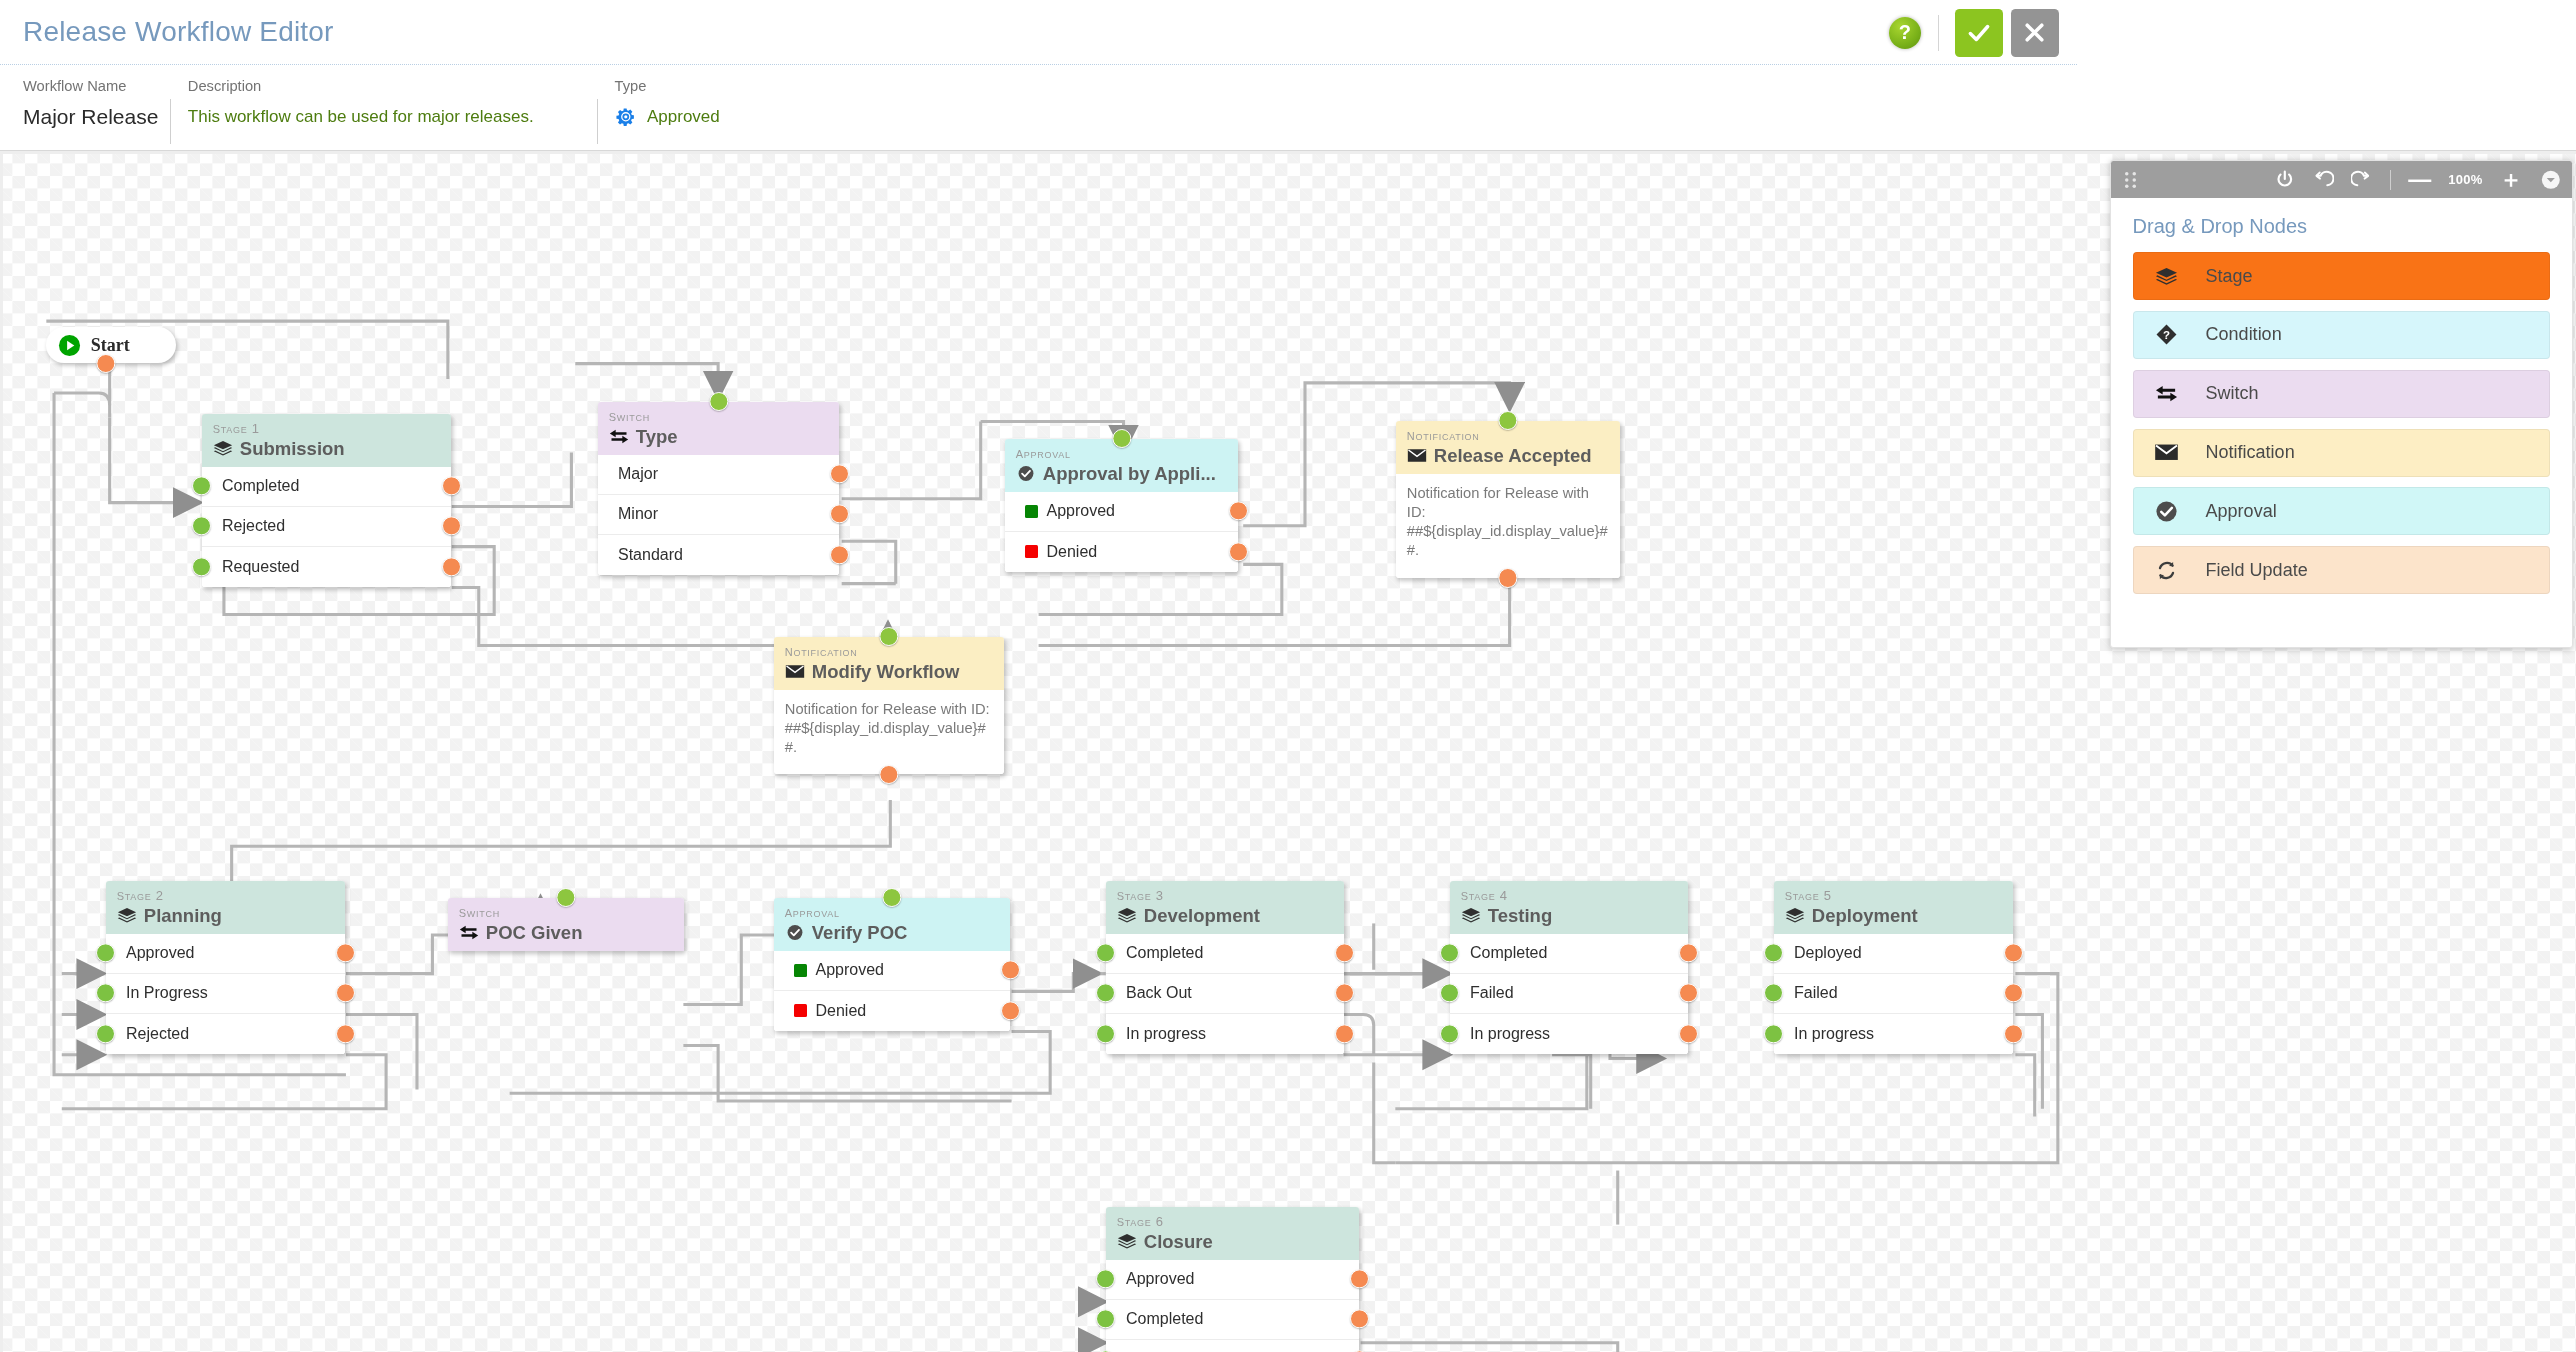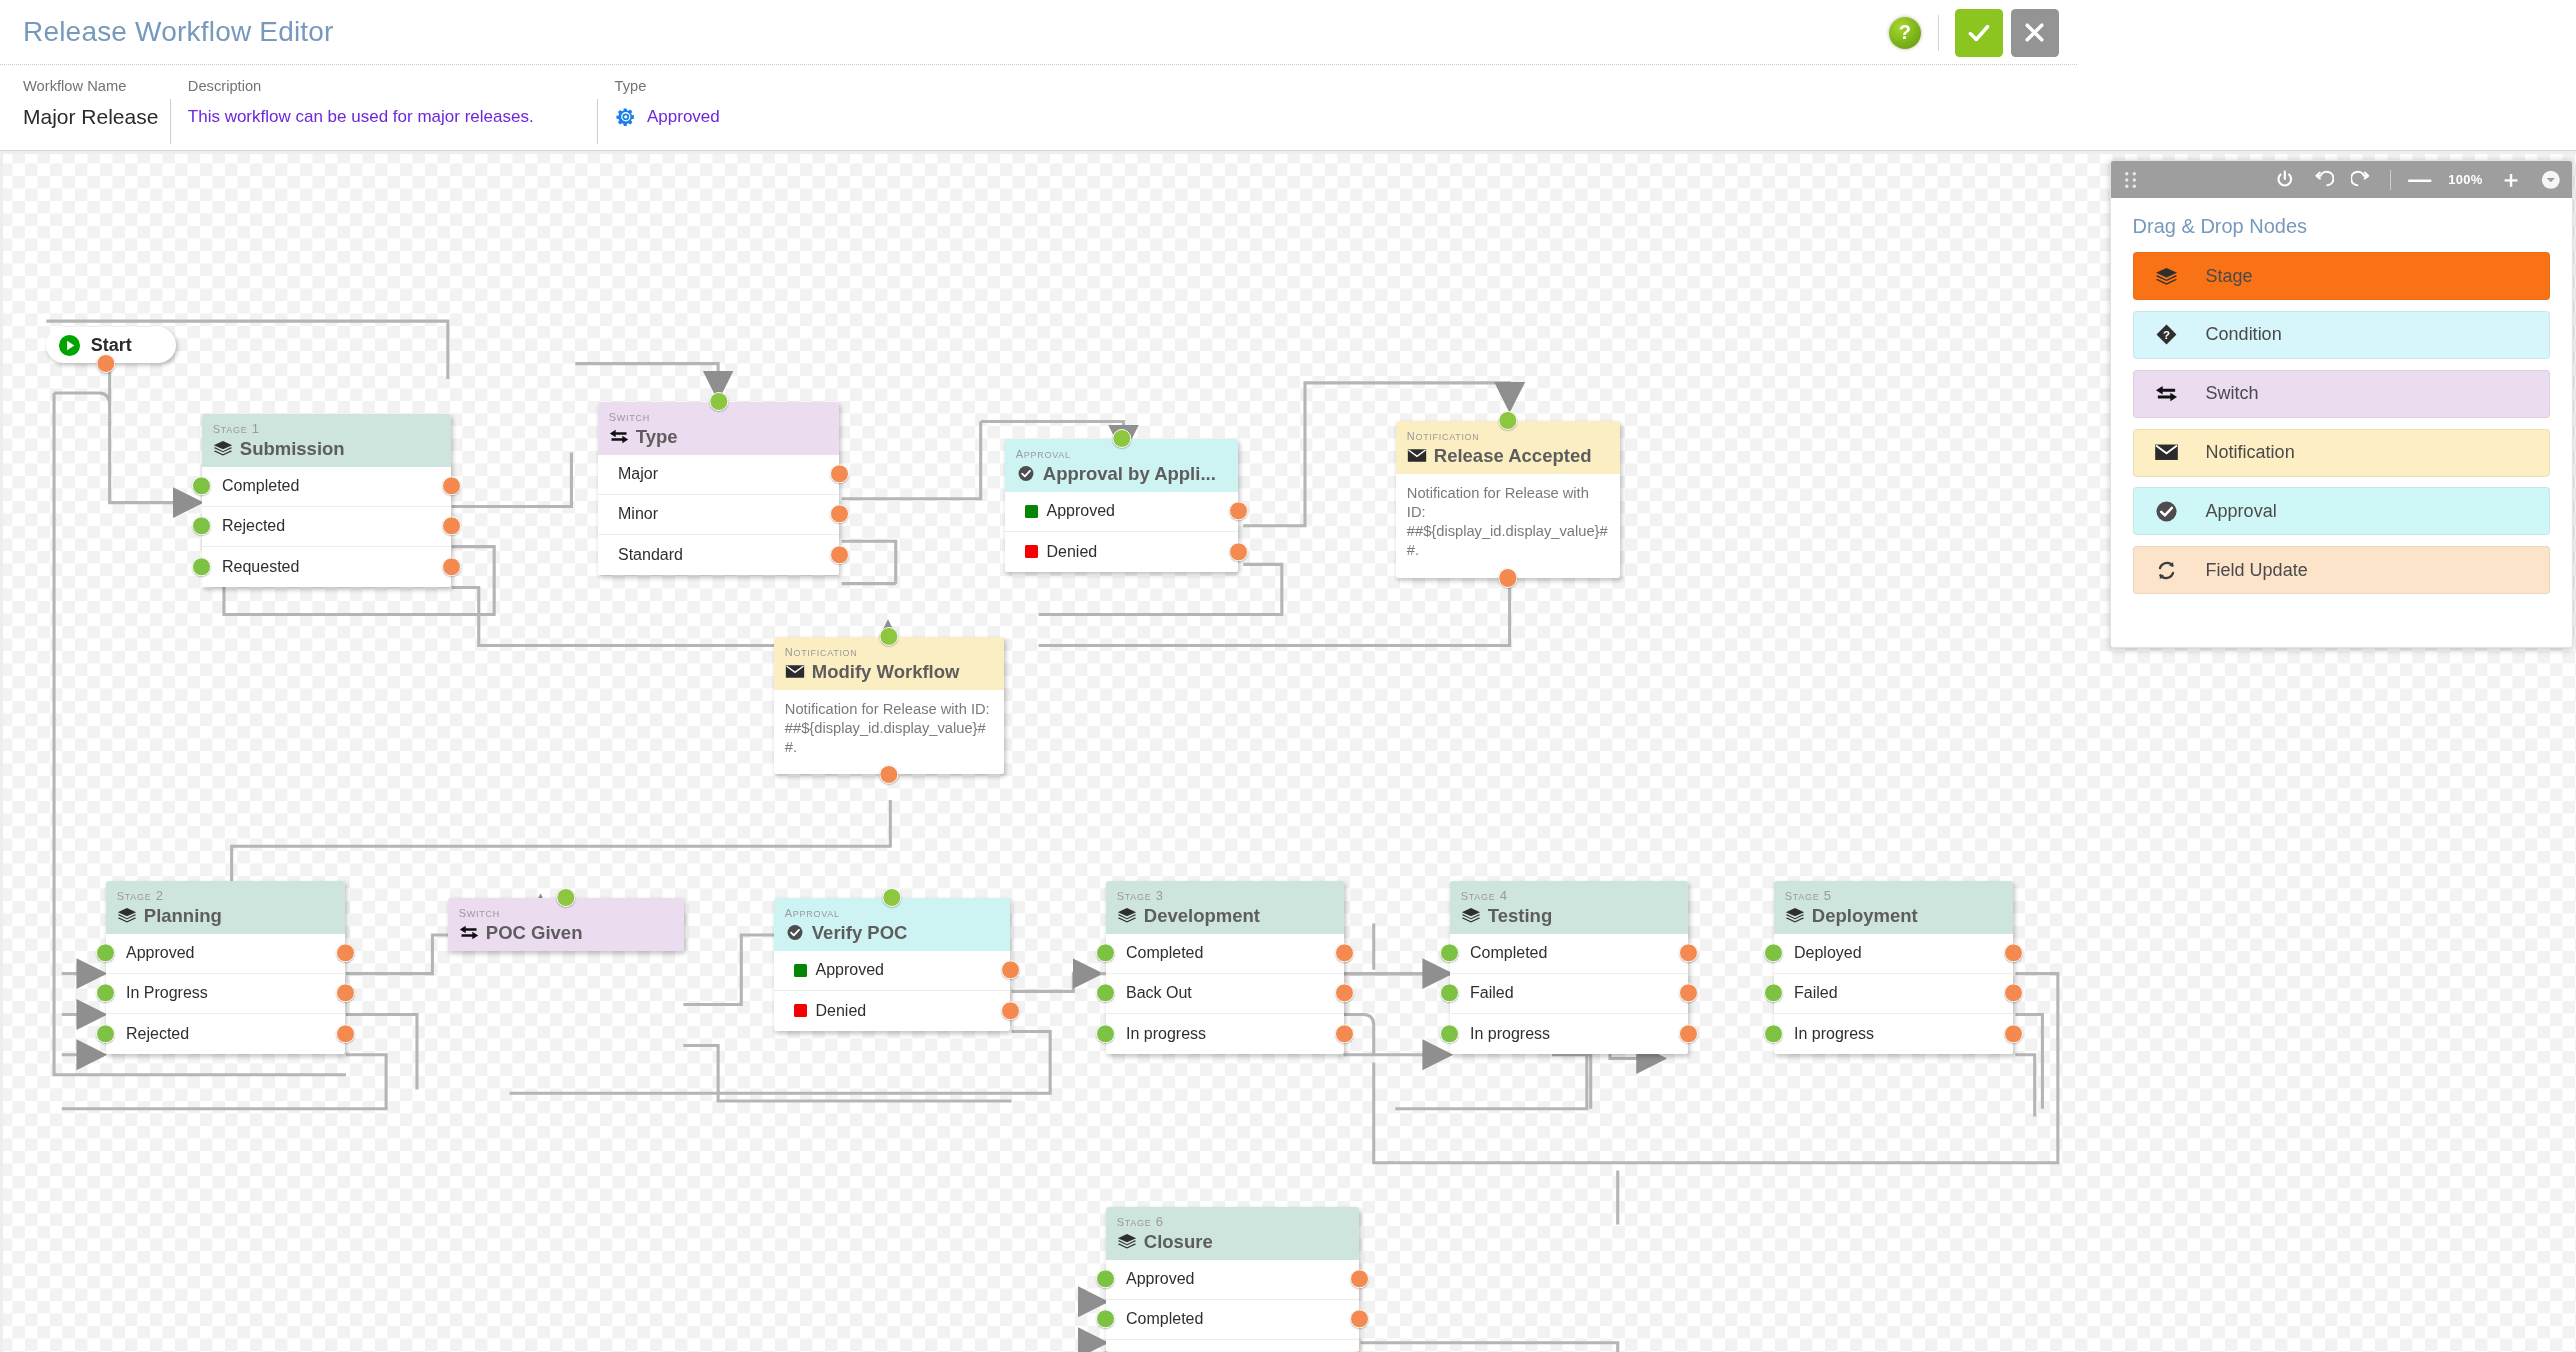--- a/index.html
+++ b/index.html
@@ -48,21 +48,21 @@
 
   
   .metabar {
     position:absolute; left:0; top:65px; width:2576px; height:86px;
     background:#fff; display:flex; align-items:flex-start;
     border-bottom:0.8px solid #d8d8d8;
   }
   .meta-col { padding:12.4px 0 0 0; position:relative; }
   .meta-label { font-size:14.7px; color:#737373; font-weight:400; line-height:18.5px; }
   .meta-value { font-size:21px; color:#2b2b2b; line-height:29px; padding-top:6.2px; white-space:nowrap; }
-  .meta-value.small { font-size:17px; color:#6d28d9; }
+  .meta-value.small { font-size:17px; color:#4d7c0f; }
   .meta-sep { width:0.8px; background:#cfcfcf; height:45px; align-self:flex-end; margin:0 0 6.2px 0; }
   .col-name { margin-left:23px; width:147px; }
   .col-desc { margin-left:17px; width:409px; }
   .col-type { margin-left:17px; width:193px; }
   .type-val { display:flex; align-items:center; gap:10.8px; padding-top:6.2px; }
   .gear { width:21.6px; height:21.6px; flex:none; }
 
   
   .canvas {
     position:absolute; left:0; top:151px; width:2576px; height:1202px;
@@ -135,21 +135,21 @@
     padding:10px 10.8px 17px 10.8px; font-size:14.7px; line-height:19.3px;
     color:#7a7a7a; word-break:break-word; background:#fff;
     border-radius:0 0 3.1px 3.1px;
   }
 
   
   .pill {
     position:absolute; height:36px; border-radius:18.5px; background:#fff;
     box-shadow:1.5px 2.3px 4.6px rgba(0,0,0,.25);
     display:flex; align-items:center; gap:9.3px; padding:0 20px 0 12.4px;
-    font-size:18px; font-weight:bold; color:#2b2b2b;
+    font-size:18px; font-weight:bold; color:#2b2b2b;font-family:Liberation Serif, serif;
   }
   .pill .glyph { width:23px; height:23px; flex:none; }
 
   
   .palette {
     position:absolute; left:2110px; top:161px; width:463px; height:488px;
     background:#fff; border-radius:3.1px;
     box-shadow:0 1.5px 6.2px rgba(0,0,0,.22);
     border:0.8px solid #e2e2e2;
   }

